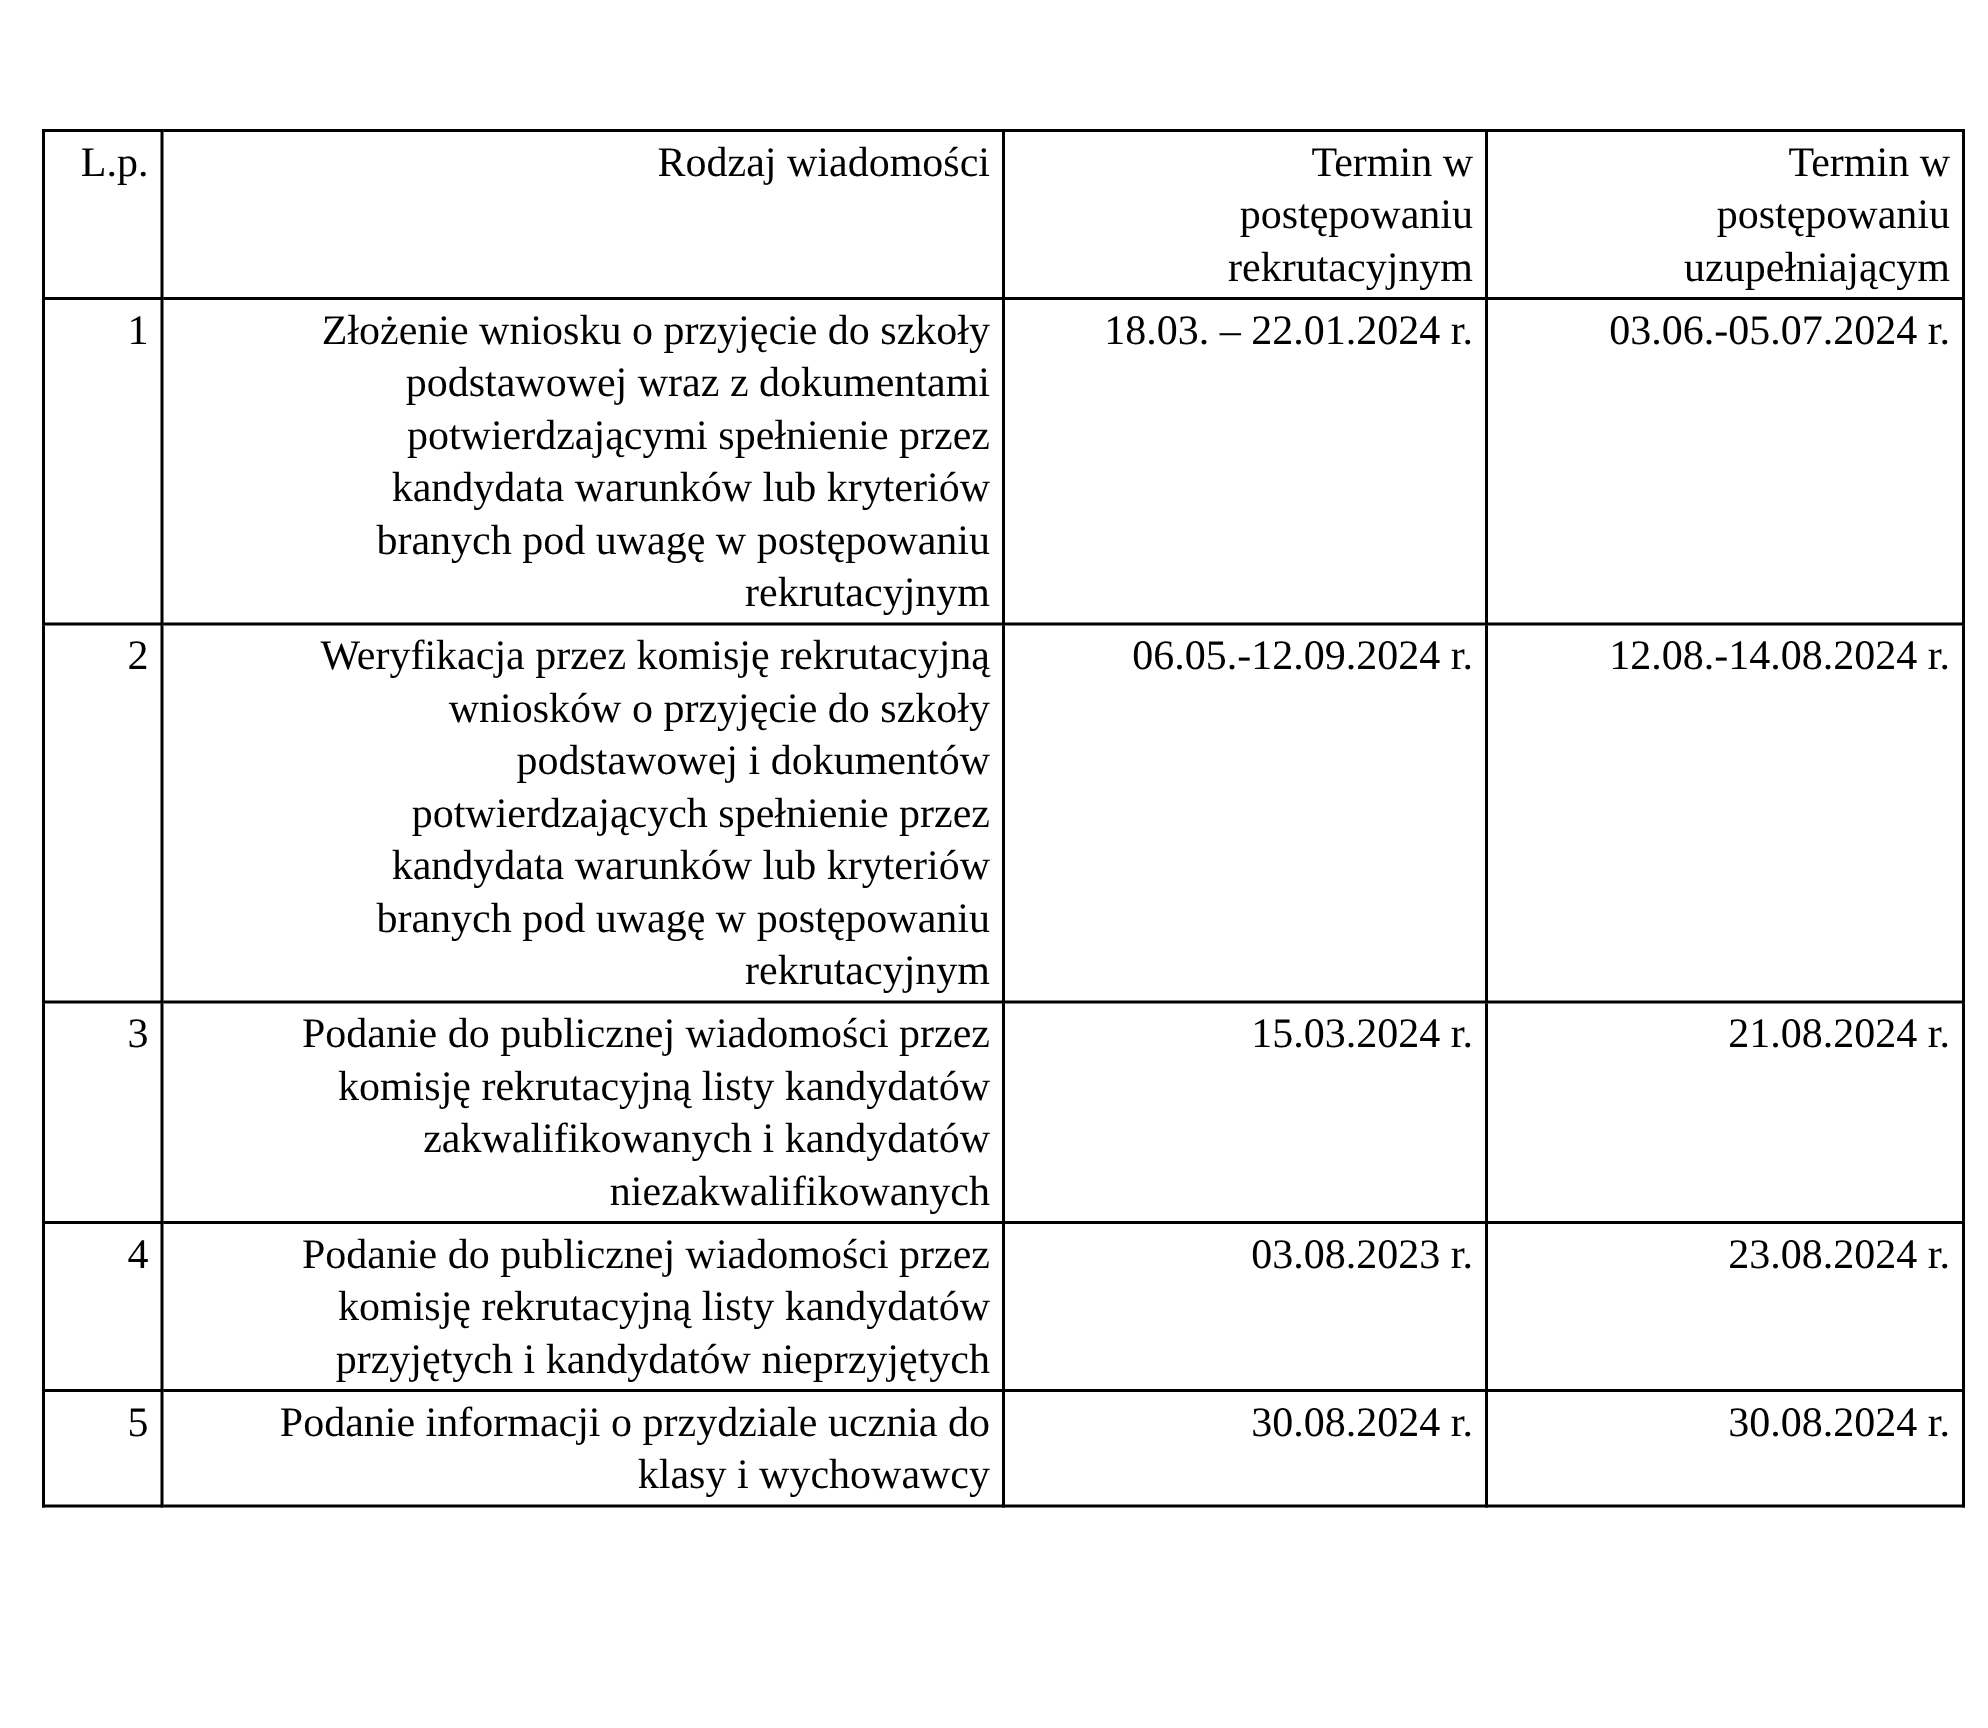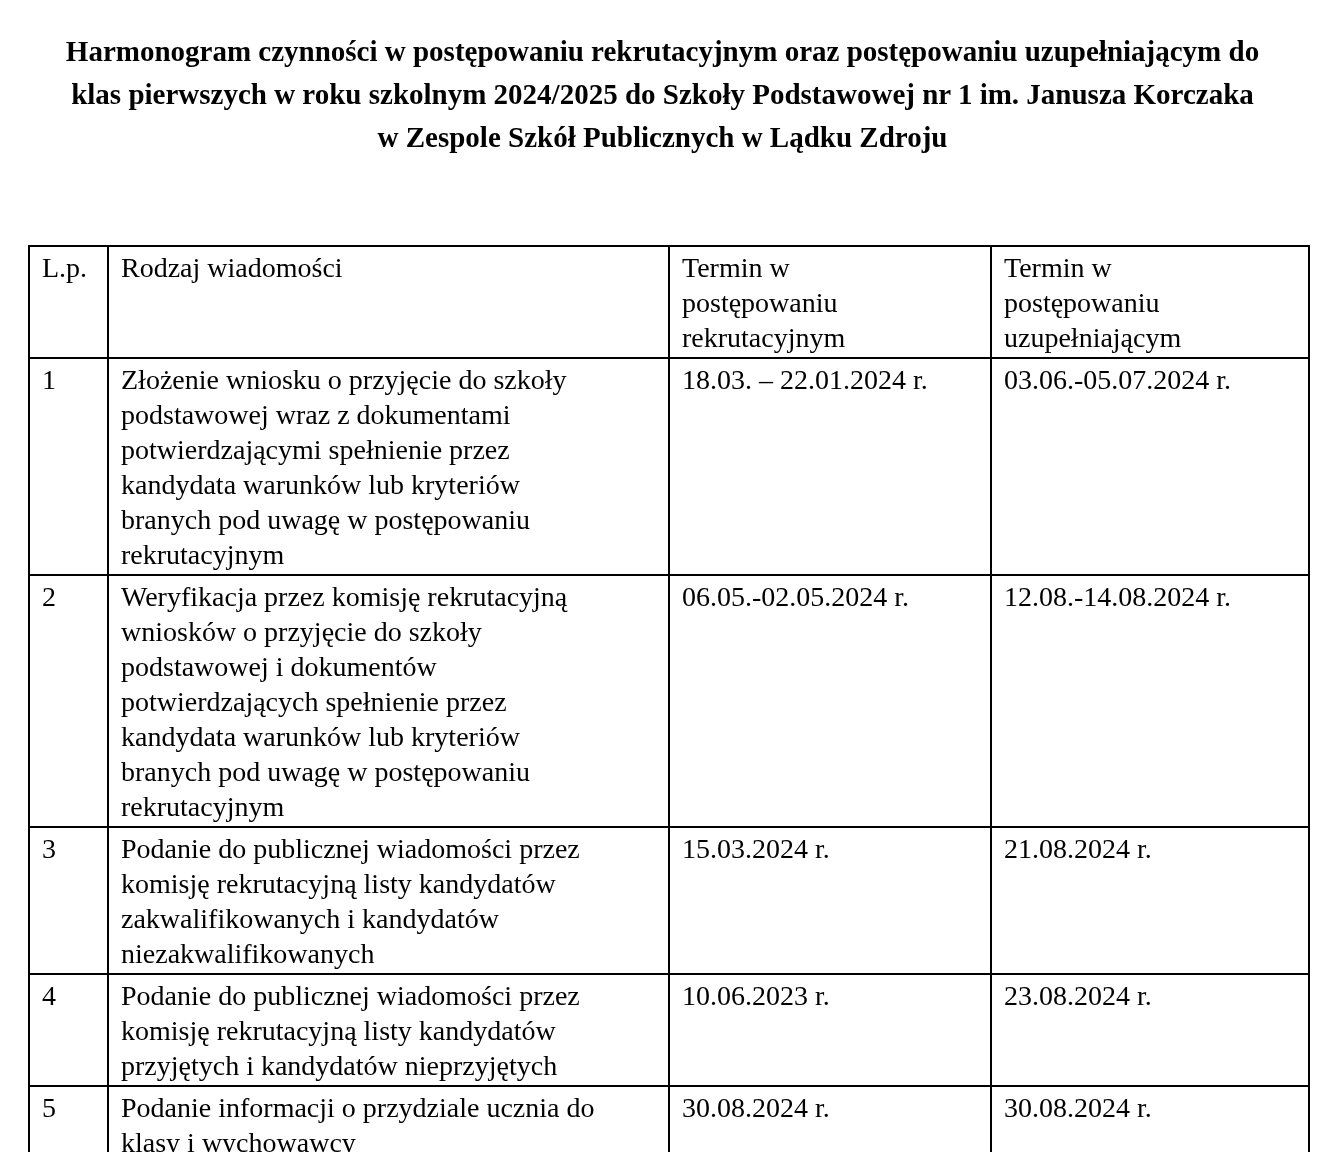--- a/index.html
+++ b/index.html
@@ -32,43 +32,40 @@
     background: #ffffff;
   }
   table.schedule col.c-lp   { width: 79px; }
   table.schedule col.c-act  { width: 561px; }
   table.schedule col.c-t1   { width: 322px; }
   table.schedule col.c-t2   { width: 318px; }
   table.schedule th,
   table.schedule td {
     border: 2px solid #000000;
     vertical-align: top;
-    text-align: left;
+    text-align: right;
     font-weight: normal;
     font-size: 28px;
     line-height: 35px;
     padding: 3px 8px 2px 12px;
     white-space: pre-line;
     overflow: hidden;
   }
   tr.h-header { height: 106px; }
   tr.h-r1 { height: 215px; }
   tr.h-r2 { height: 250px; }
   tr.h-r3 { height: 140px; }
   tr.h-r4 { height: 104px; }
   tr.h-r5 { height: 75px; }
 </style>
 </head>
 <body>
 
 <div class="page">
 
-  <h1 class="title">Harmonogram czynności w postępowaniu rekrutacyjnym oraz postępowaniu uzupełniającym do
-klas pierwszych w roku szkolnym 2024/2025 do Szkoły Podstawowej nr 1 im. Janusza Korczaka
-w Zespole Szkół Publicznych w Lądku Zdroju</h1>
 
   <table class="schedule">
     <colgroup>
       <col class="c-lp">
       <col class="c-act">
       <col class="c-t1">
       <col class="c-t2">
     </colgroup>
     <thead>
       <tr class="h-header">
@@ -96,38 +93,38 @@
       </tr>
       <tr class="h-r2">
         <td>2</td>
         <td>Weryfikacja przez komisję rekrutacyjną
 wniosków o przyjęcie do szkoły
 podstawowej i dokumentów
 potwierdzających spełnienie przez
 kandydata warunków lub kryteriów
 branych pod uwagę w postępowaniu
 rekrutacyjnym</td>
-        <td>06.05.-02.05.2024 r.</td>
+        <td>06.05.-12.09.2024 r.</td>
         <td>12.08.-14.08.2024 r.</td>
       </tr>
       <tr class="h-r3">
         <td>3</td>
         <td>Podanie do publicznej wiadomości przez
 komisję rekrutacyjną listy kandydatów
 zakwalifikowanych i kandydatów
 niezakwalifikowanych</td>
         <td>15.03.2024 r.</td>
         <td>21.08.2024 r.</td>
       </tr>
       <tr class="h-r4">
         <td>4</td>
         <td>Podanie do publicznej wiadomości przez
 komisję rekrutacyjną listy kandydatów
 przyjętych i kandydatów nieprzyjętych</td>
-        <td>10.06.2023 r.</td>
+        <td>03.08.2023 r.</td>
         <td>23.08.2024 r.</td>
       </tr>
       <tr class="h-r5">
         <td>5</td>
         <td>Podanie informacji o przydziale ucznia do
 klasy i wychowawcy</td>
         <td>30.08.2024 r.</td>
         <td>30.08.2024 r.</td>
       </tr>
     </tbody>

